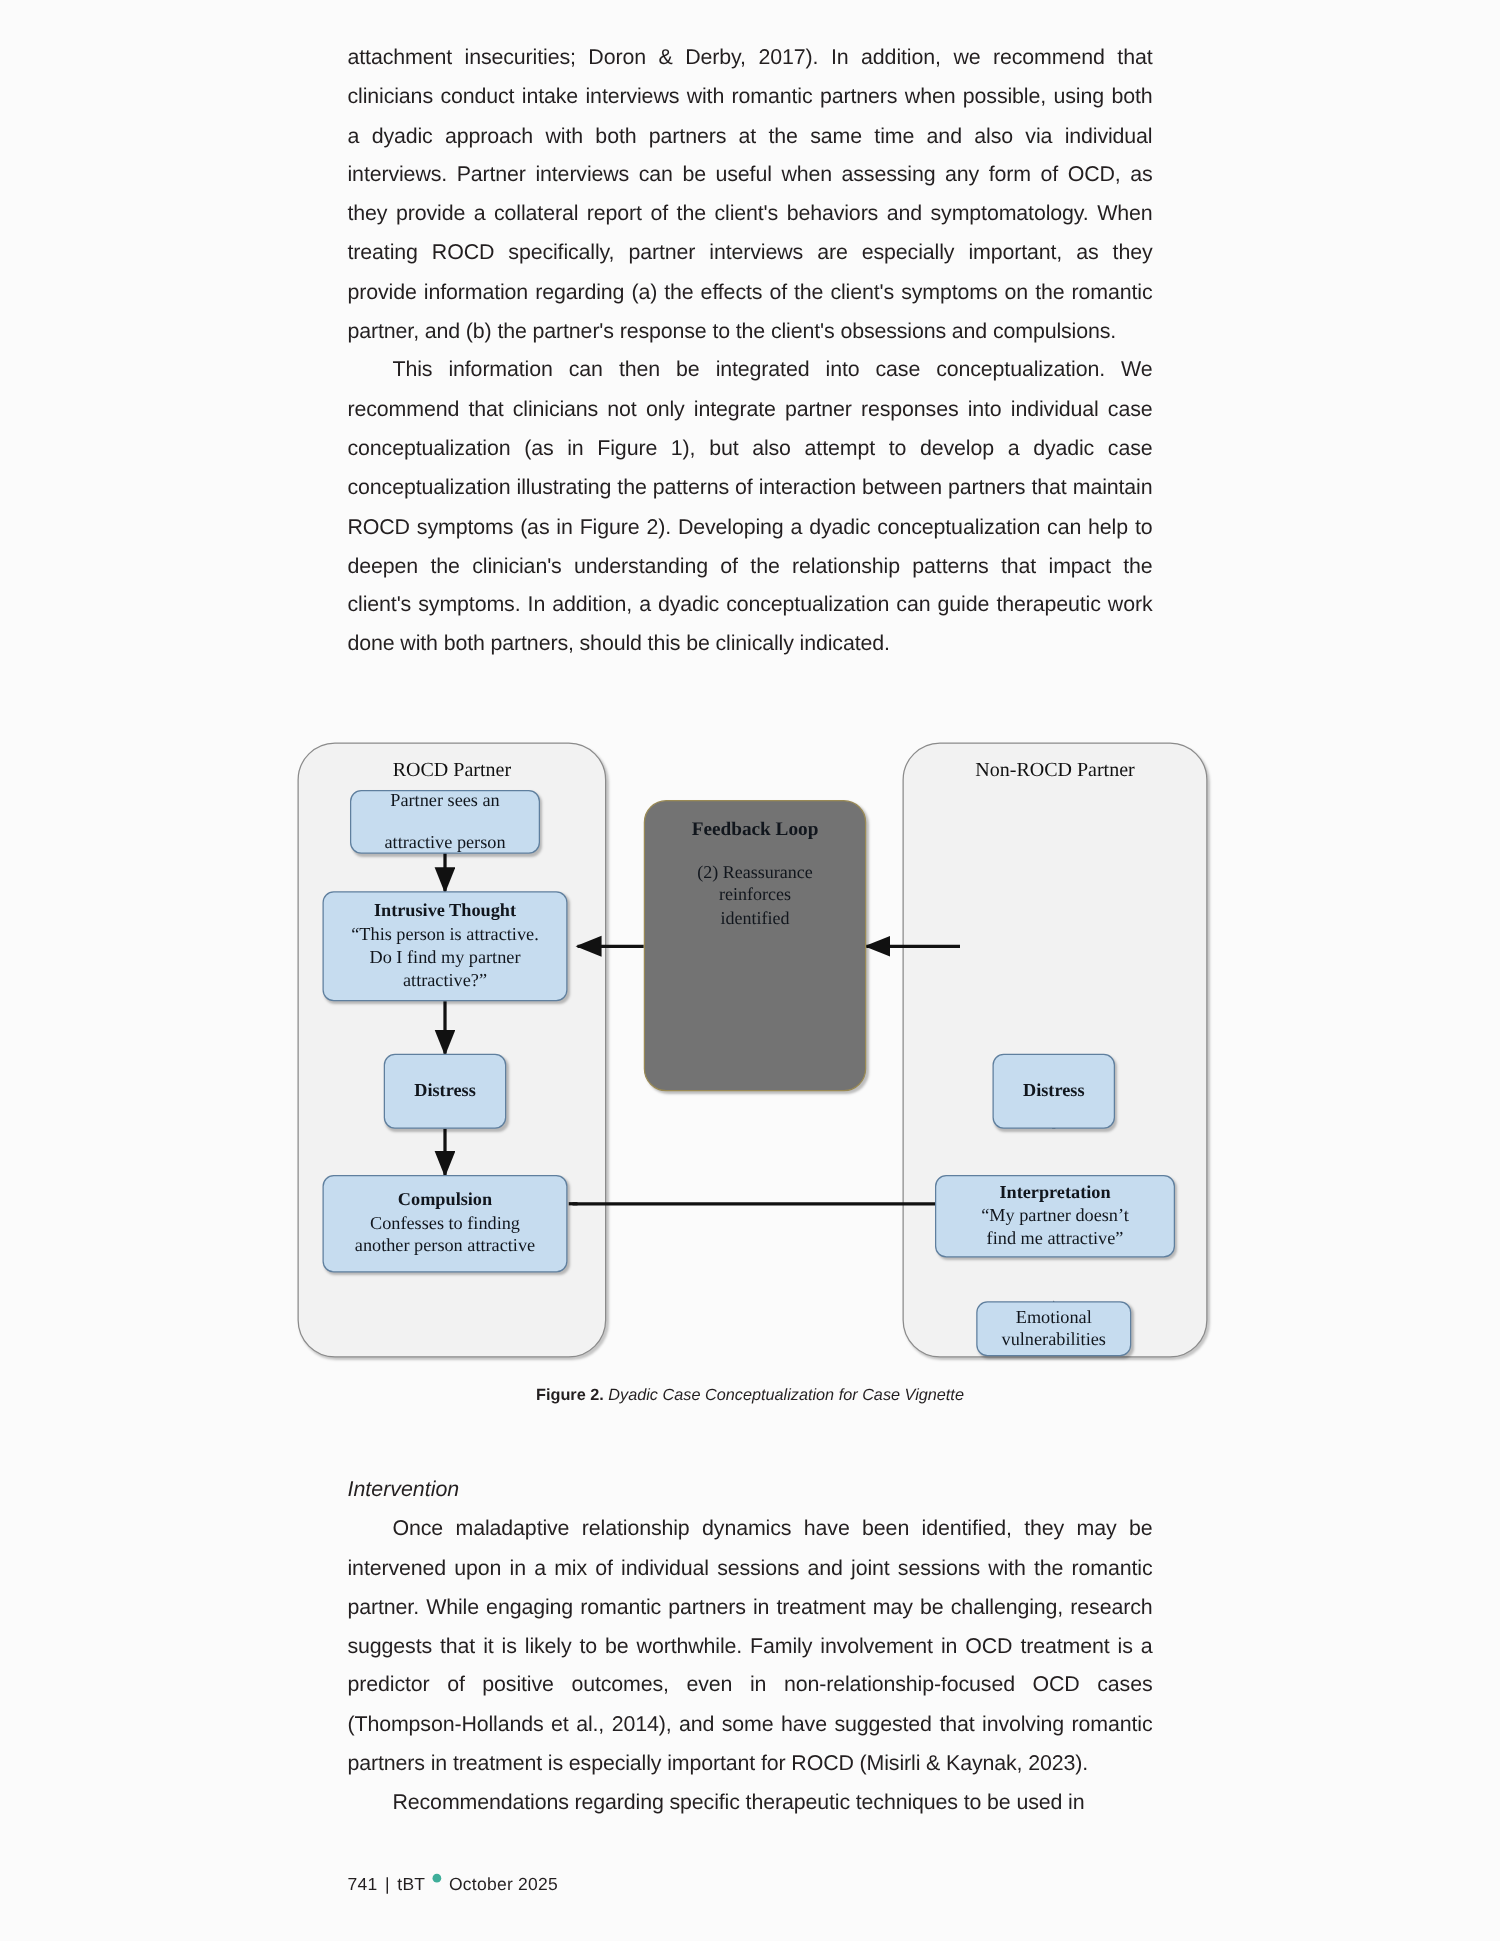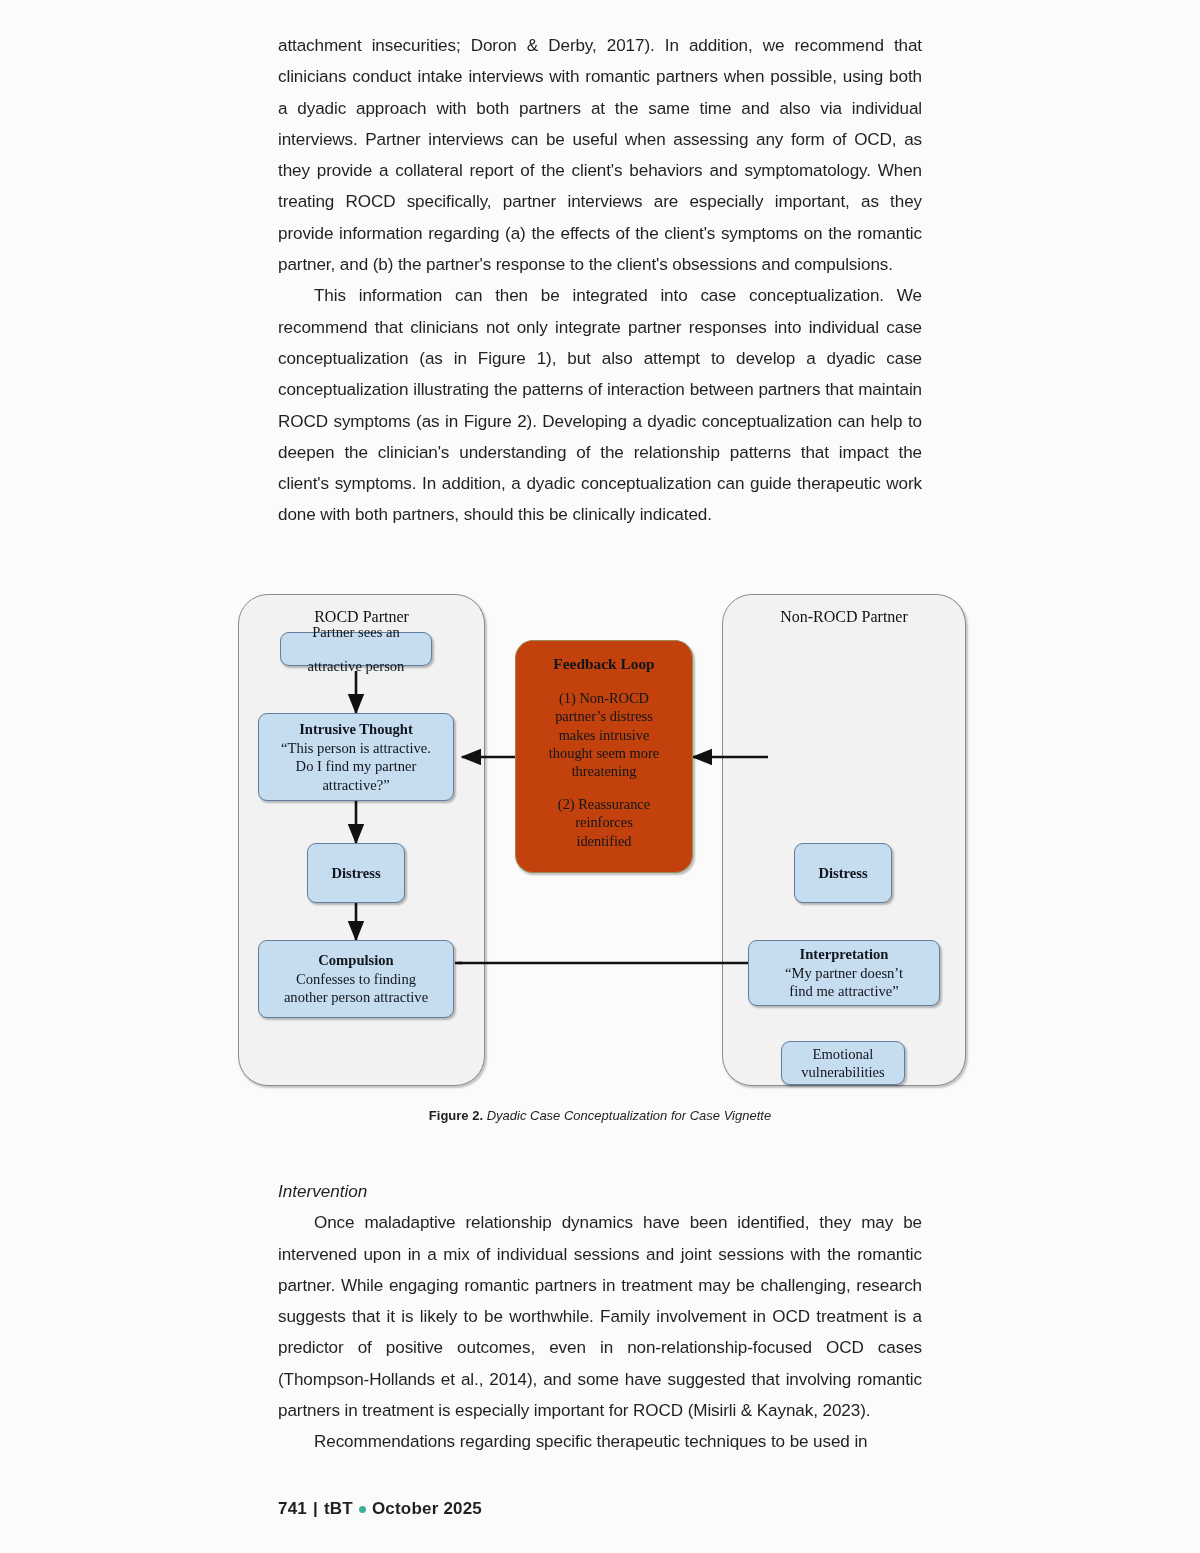--- a/index.html
+++ b/index.html
@@ -60,26 +60,25 @@
     color: #231f20;
   }
   .caption .cap-lead { font-weight: bold; font-style: normal; }
   .caption .cap-title { font-style: italic; }
 
   
   .footer {
     position: absolute;
     left: 278px;
     top: 1499px;
-    font-size: 17px;
-    font-weight: bold;
+    font-size: 14px;
+    font-weight: normal;
     color: #231f20;
     letter-spacing: 0.2px;
     display: flex;
-    align-items: center;
     gap: 6px;
   }
   .footer .bar { color: #231f20; }
   .footer .dot {
     display: inline-block;
     width: 7px;
     height: 7px;
     border-radius: 50%;
     background: #3fae9a;
   }
@@ -128,21 +127,21 @@
     color: #11161d;
     font-size: 14.6px;
     line-height: 18.5px;
     box-sizing: border-box;
     padding: 3px 5px;
   }
   .node .strong { font-weight: bold; }
 
   .loopbox {
     position: absolute;
-    background: #c2410c;
+    background: #737373;
     border: 1.4px solid #9a8a55;
     border-radius: 18px;
     box-shadow: 1.8px 2px 2px rgba(0,0,0,0.25);
     display: flex;
     flex-direction: column;
     align-items: center;
     text-align: center;
     color: #11161d;
     font-size: 14.4px;
     line-height: 18.2px;
@@ -201,21 +200,21 @@
         <line x1="285" y1="172" x2="232" y2="172"></line>
         <line x1="538" y1="172" x2="463" y2="172"></line>
 
         <path d="M 228 378 L 538 378"></path>
       </g>
       <g stroke="#111111" stroke-width="2.6" fill="none">
         <line x1="225" y1="378" x2="232" y2="378"></line>
       </g>
     </svg>
 
-    <div class="node" id="n-trigger" style="left:50px; top:47px; width:152px; height:34px;gap:15px;">
+    <div class="node" id="n-trigger" style="left:50px; top:47px; width:152px; height:51px;gap:15px;">
       <span>Partner sees an</span>
       <span>attractive person</span>
     </div>
 
     <div class="node" id="n-intrusive" style="left:28px; top:128px; width:196px; height:88px;">
       <span class="strong">Intrusive Thought</span>
       <span>“This person is attractive.</span>
       <span>Do I find my partner</span>
       <span>attractive?”</span>
     </div>
@@ -225,27 +224,20 @@
     </div>
 
     <div class="node" id="n-compulsion" style="left:28px; top:355px; width:196px; height:78px;">
       <span class="strong">Compulsion</span>
       <span>Confesses to finding</span>
       <span>another person attractive</span>
     </div>
 
     <div class="loopbox" id="n-loop" style="left:285px; top:55px; width:178px; height:233px;">
       <span class="loop-title">Feedback Loop</span>
-      <div class="loop-item">
-        <div>(1) Non-ROCD</div>
-        <div>partner’s distress</div>
-        <div>makes intrusive</div>
-        <div>thought seem more</div>
-        <div>threatening</div>
-      </div>
       <div class="loop-item">
         <div>(2) Reassurance</div>
         <div>reinforces</div>
         <div>identified</div>
       </div>
     </div>
 
 
     <div class="node" id="n-distress-r" style="left:564px; top:258px; width:98px; height:60px;">
       <span class="strong">Distress</span>

